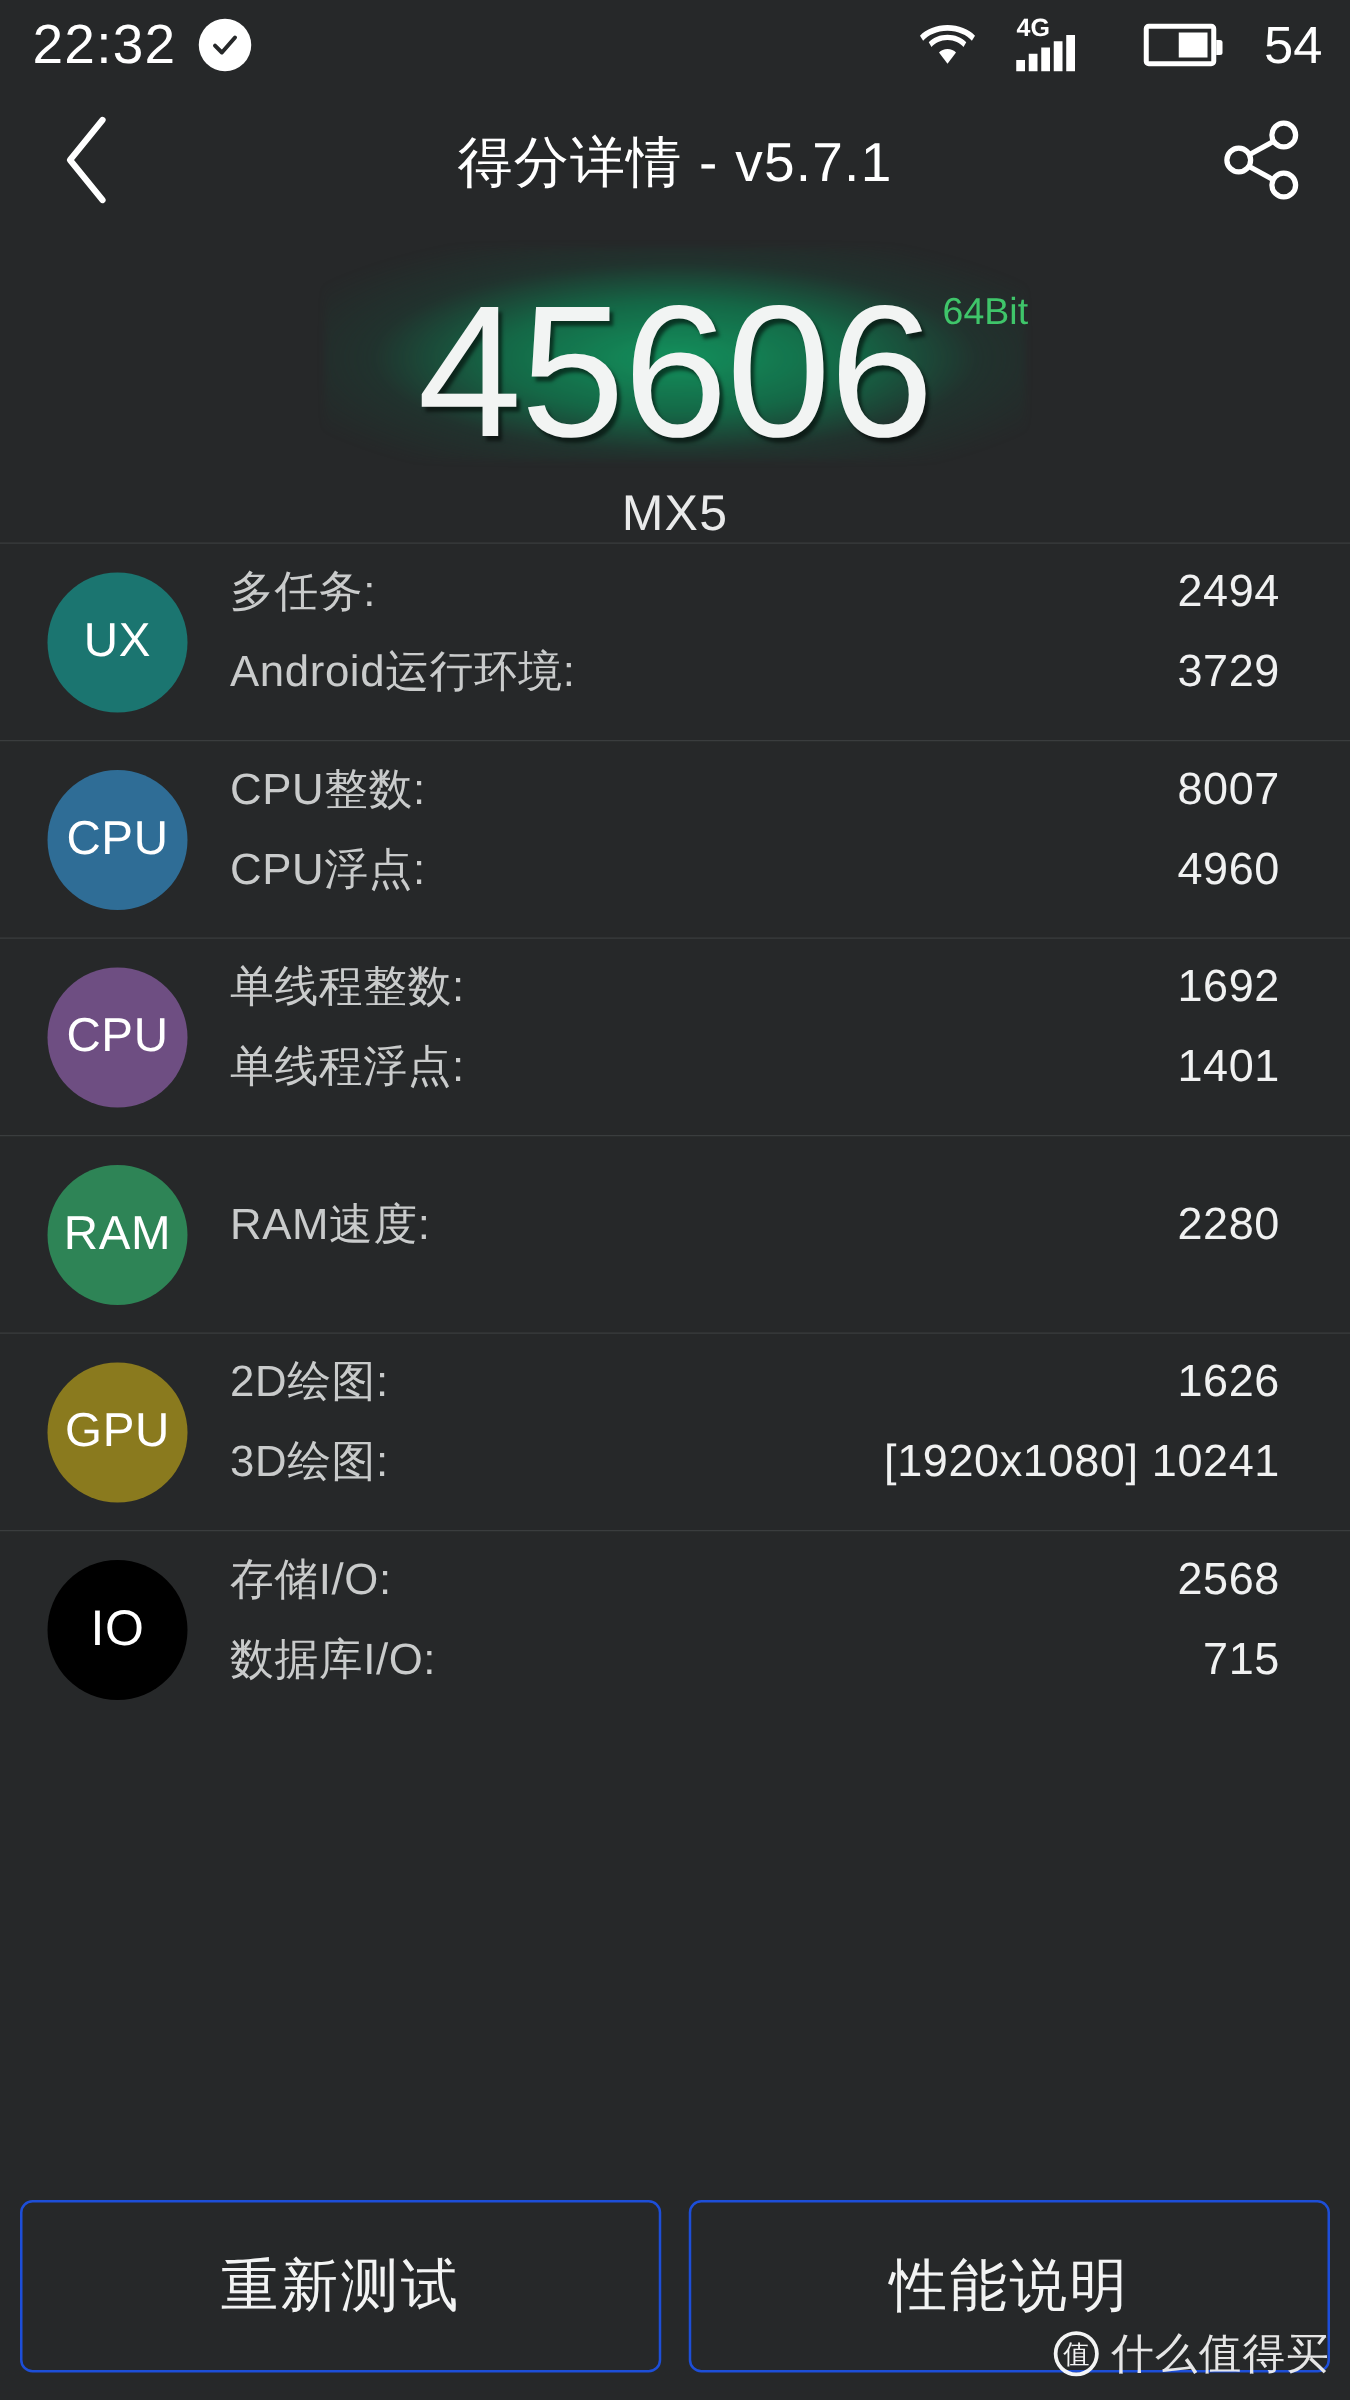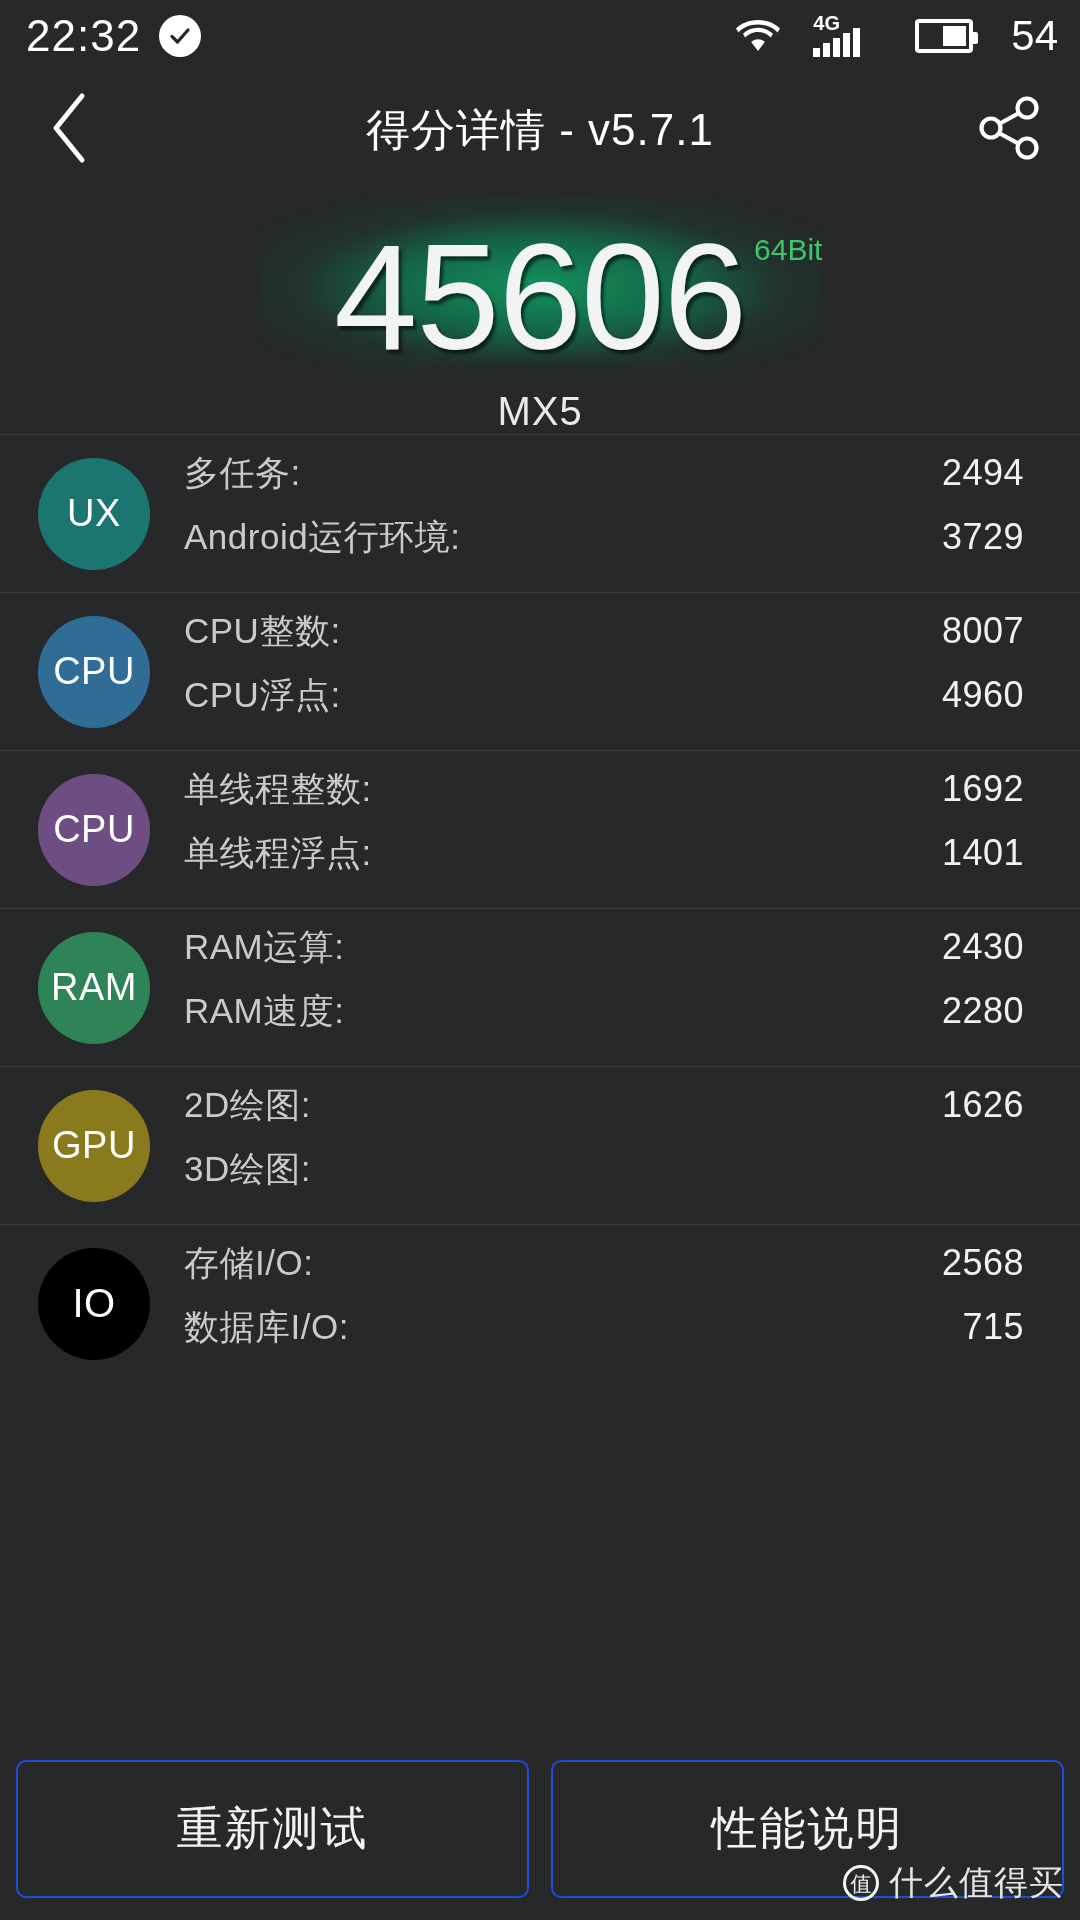--- a/index.html
+++ b/index.html
@@ -241,39 +241,36 @@
           <span class="m-label">单线程浮点:</span>
           <span class="m-value">1401</span>
         </div>
       </div>
     </div>
 
     <div class="row">
       <div class="badge" style="background:#2e8456">RAM</div>
       <div class="metrics">
         <div class="metric">
-          <span class="m-label">RAM运算:</span>
-          <span class="m-value">2430</span>
-        </div>
-        <div class="metric">
           <span class="m-label">RAM速度:</span>
           <span class="m-value">2280</span>
         </div>
       </div>
     </div>
 
     <div class="row">
       <div class="badge" style="background:#8a7a1e">GPU</div>
       <div class="metrics">
         <div class="metric">
           <span class="m-label">2D绘图:</span>
           <span class="m-value">1626</span>
         </div>
         <div class="metric">
           <span class="m-label">3D绘图:</span>
+          <span class="m-value">[1920x1080] 10241</span>
         </div>
       </div>
     </div>
 
     <div class="row">
       <div class="badge small" style="background:#000000">IO</div>
       <div class="metrics">
         <div class="metric">
           <span class="m-label">存储I/O:</span>
           <span class="m-value">2568</span>

